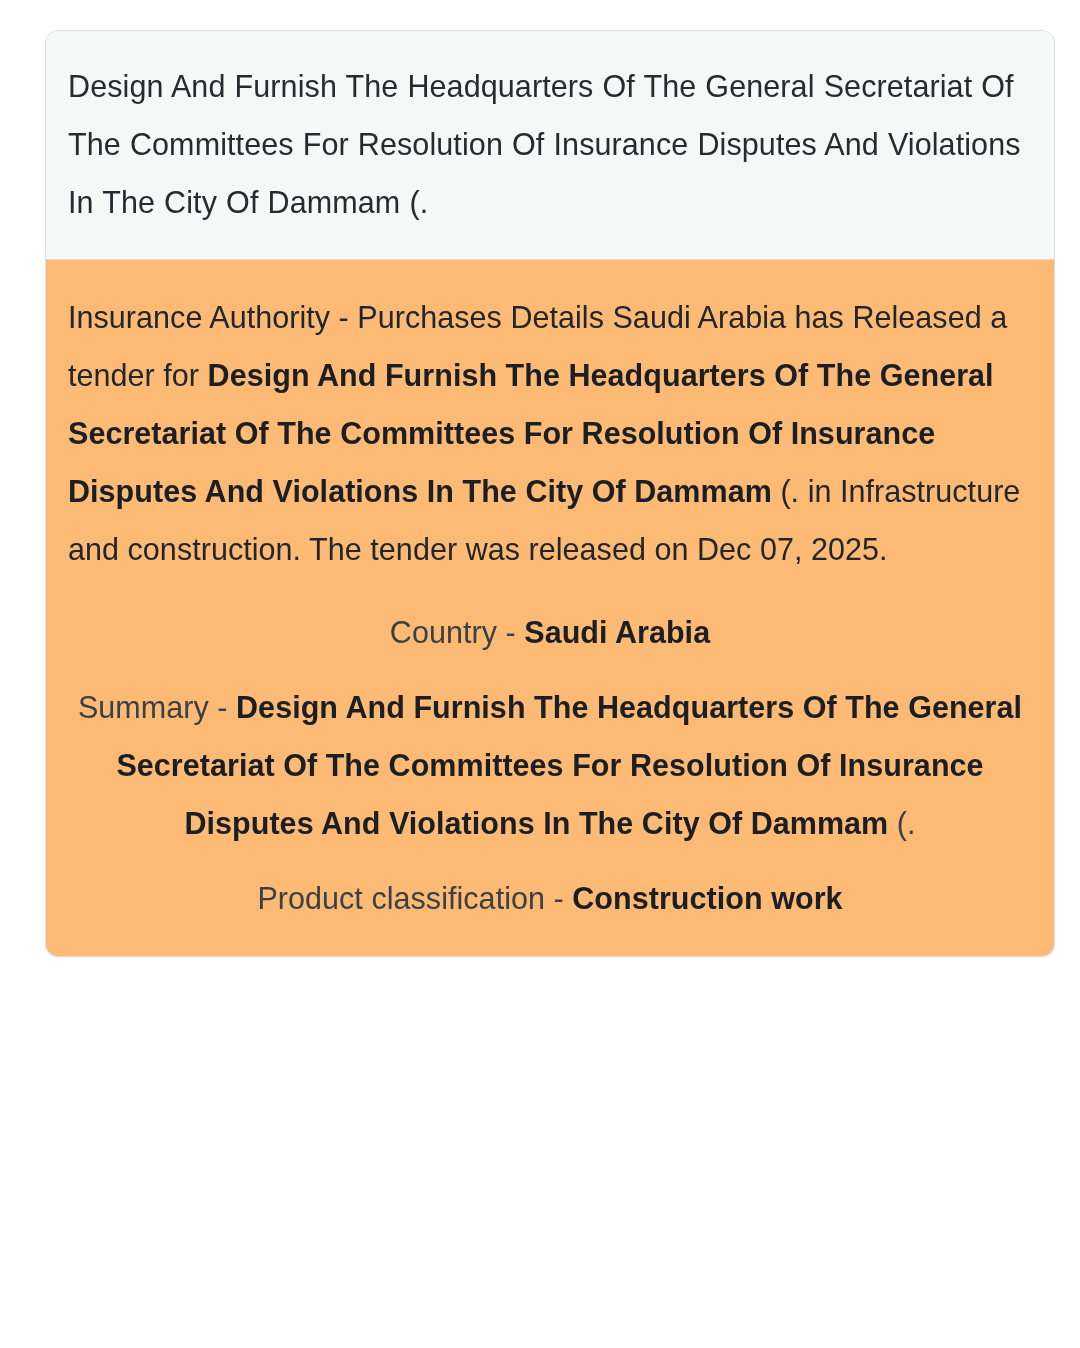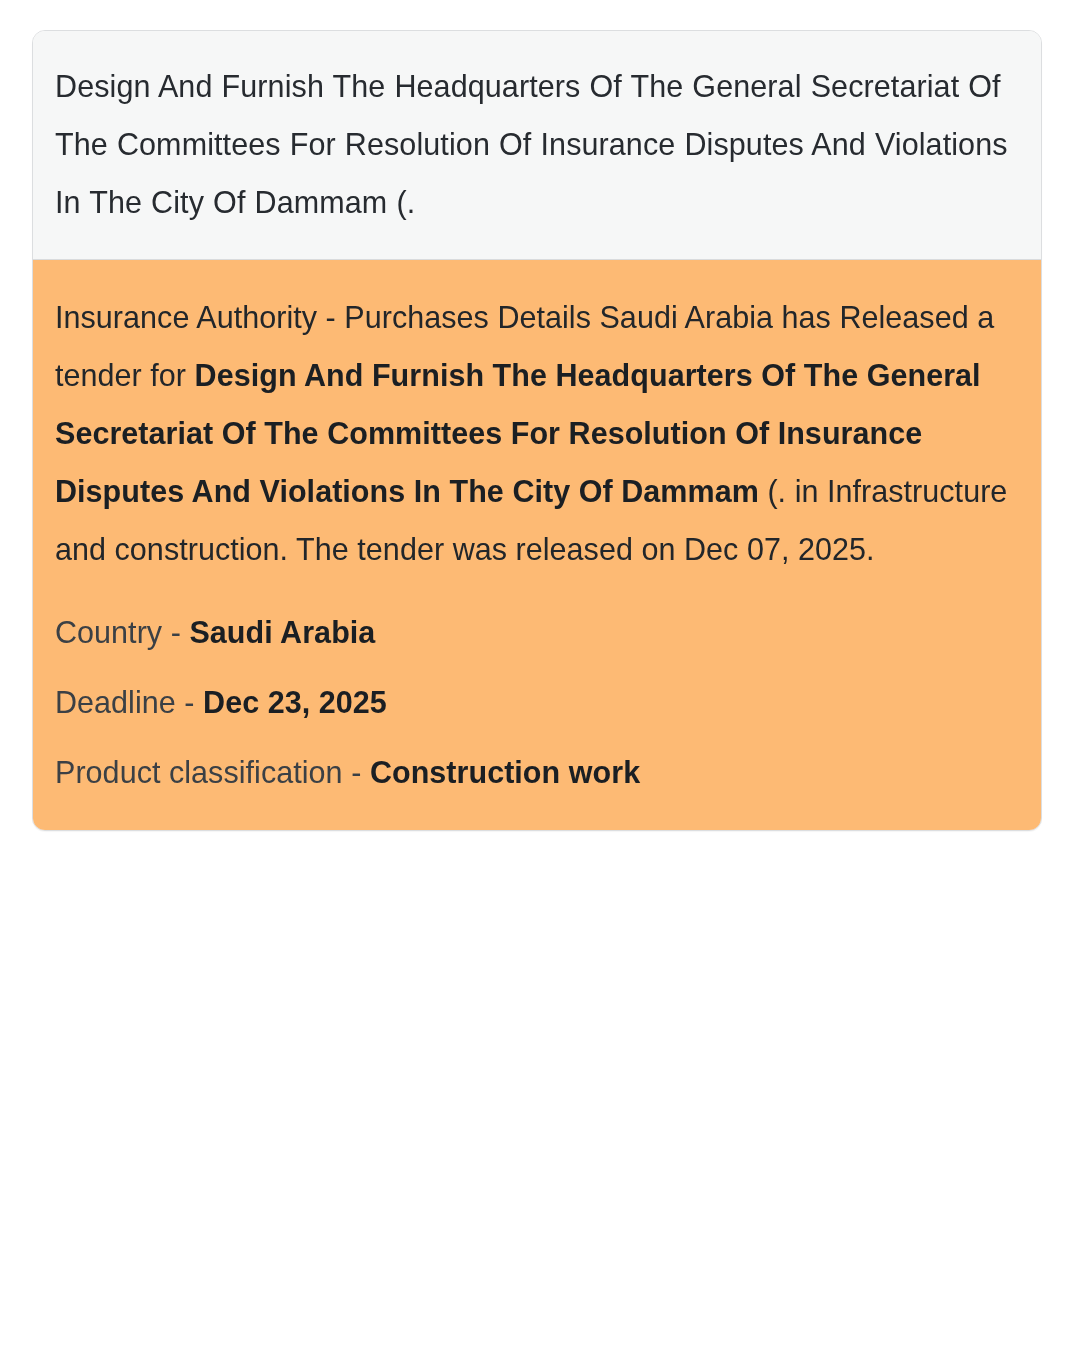--- a/index.html
+++ b/index.html
@@ -11,21 +11,21 @@
     height: 1348px;
     background: #ffffff;
     font-family: "Liberation Sans", sans-serif;
     -webkit-font-smoothing: antialiased;
   }
 
   .page {
     width: 1080px;
     height: 1348px;
     box-sizing: border-box;
-    padding: 30px 34px 28px 32px;
+    padding: 30px 34px 28px 45px;
   }
 
   .card {
     box-sizing: border-box;
     width: 1010px;
     border: 1px solid #dcdee0;
     border-radius: 13px;
     background: #ffffff;
     overflow: hidden;
     box-shadow: 0 1px 1px rgba(16, 22, 26, 0.04);
@@ -73,20 +73,21 @@
     display: block;
   }
 
   .field {
     margin: 4px 0 22px 0;
     font-size: 30.5px;
     line-height: 48px;
     color: #3b4045;
     font-weight: 400;
     letter-spacing: 0.05px;
+    text-align: center;
   }
 
   .field:last-child {
     margin-bottom: 0;
   }
 
   .field .label {
     font-weight: 400;
     color: #3b4045;
   }
@@ -111,22 +112,22 @@
     </div>
 
     <div class="card-body">
 
       <p class="lede"><span>Insurance Authority - Purchases Details Saudi Arabia has Released a tender for </span><b>Design And Furnish The Headquarters Of The General Secretariat Of The Committees For Resolution Of Insurance Disputes And Violations In The City Of Dammam</b><span> (. in Infrastructure and construction. The tender was released on Dec 07, 2025.</span></p>
 
       <div class="fields">
 
         <div class="field"><span class="label">Country</span> <span class="sep">-</span> <span class="value">Saudi Arabia</span></div>
 
+        <div class="field multiline"><span class="label">Summary</span> <span class="sep">-</span> <span class="value">Design And Furnish The Headquarters Of The General Secretariat Of The Committees For Resolution Of Insurance Disputes And Violations In The City Of Dammam</span><span class="tail"> (.</span></div>
 
-        <div class="field"><span class="label">Deadline</span> <span class="sep">-</span> <span class="value">Dec 23, 2025</span></div>
 
 
         <div class="field"><span class="label">Product classification</span> <span class="sep">-</span> <span class="value">Construction work</span></div>
 
       </div>
     </div>
   </div>
 </div>
 
 </body></html>

